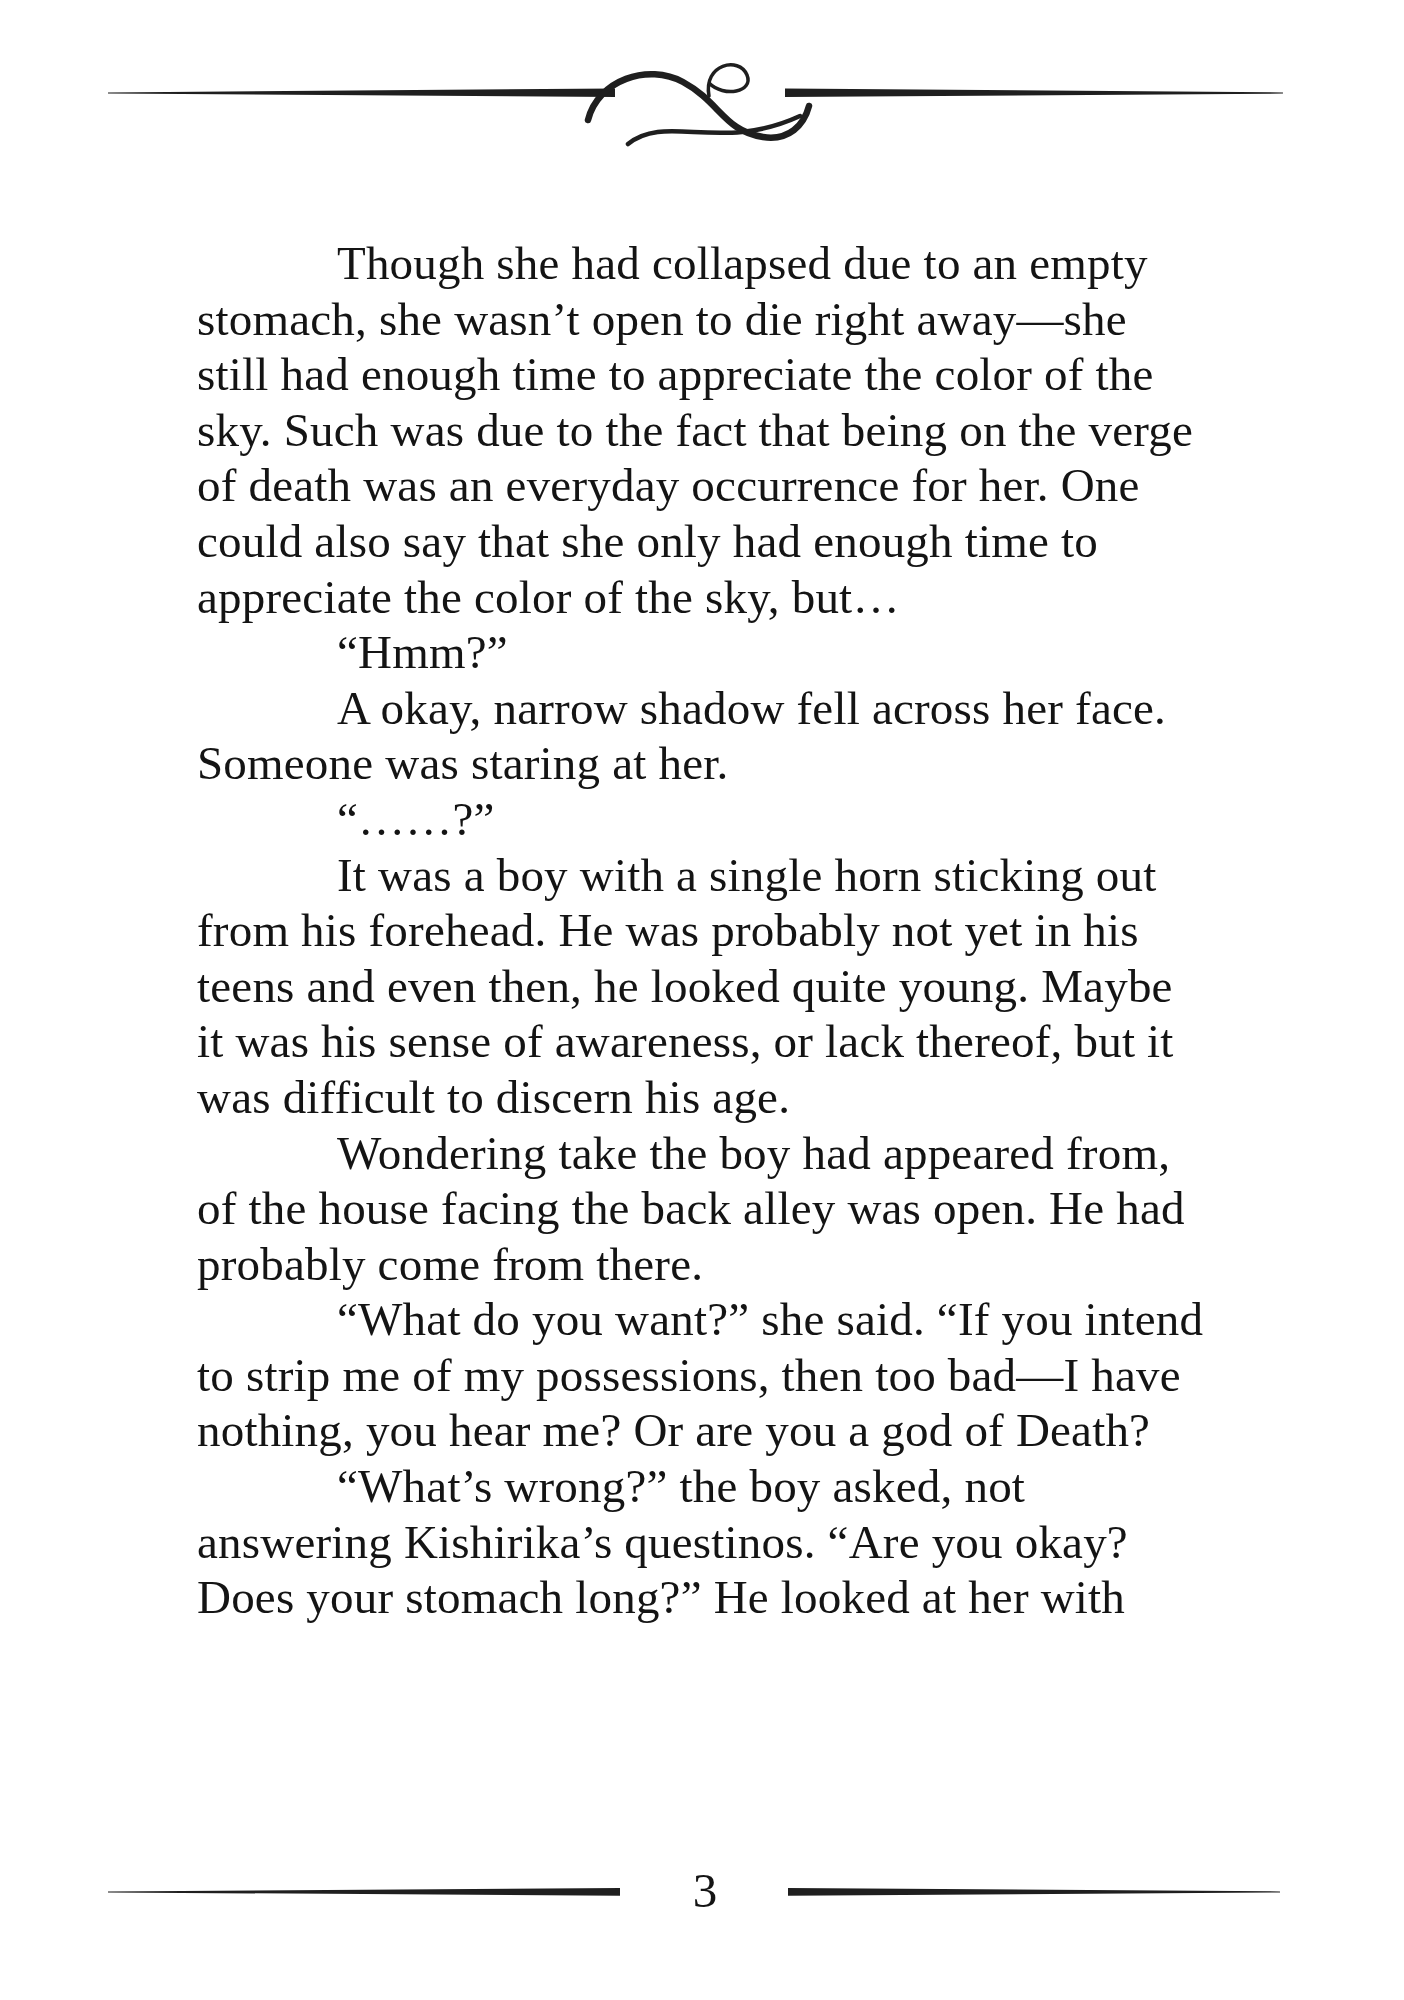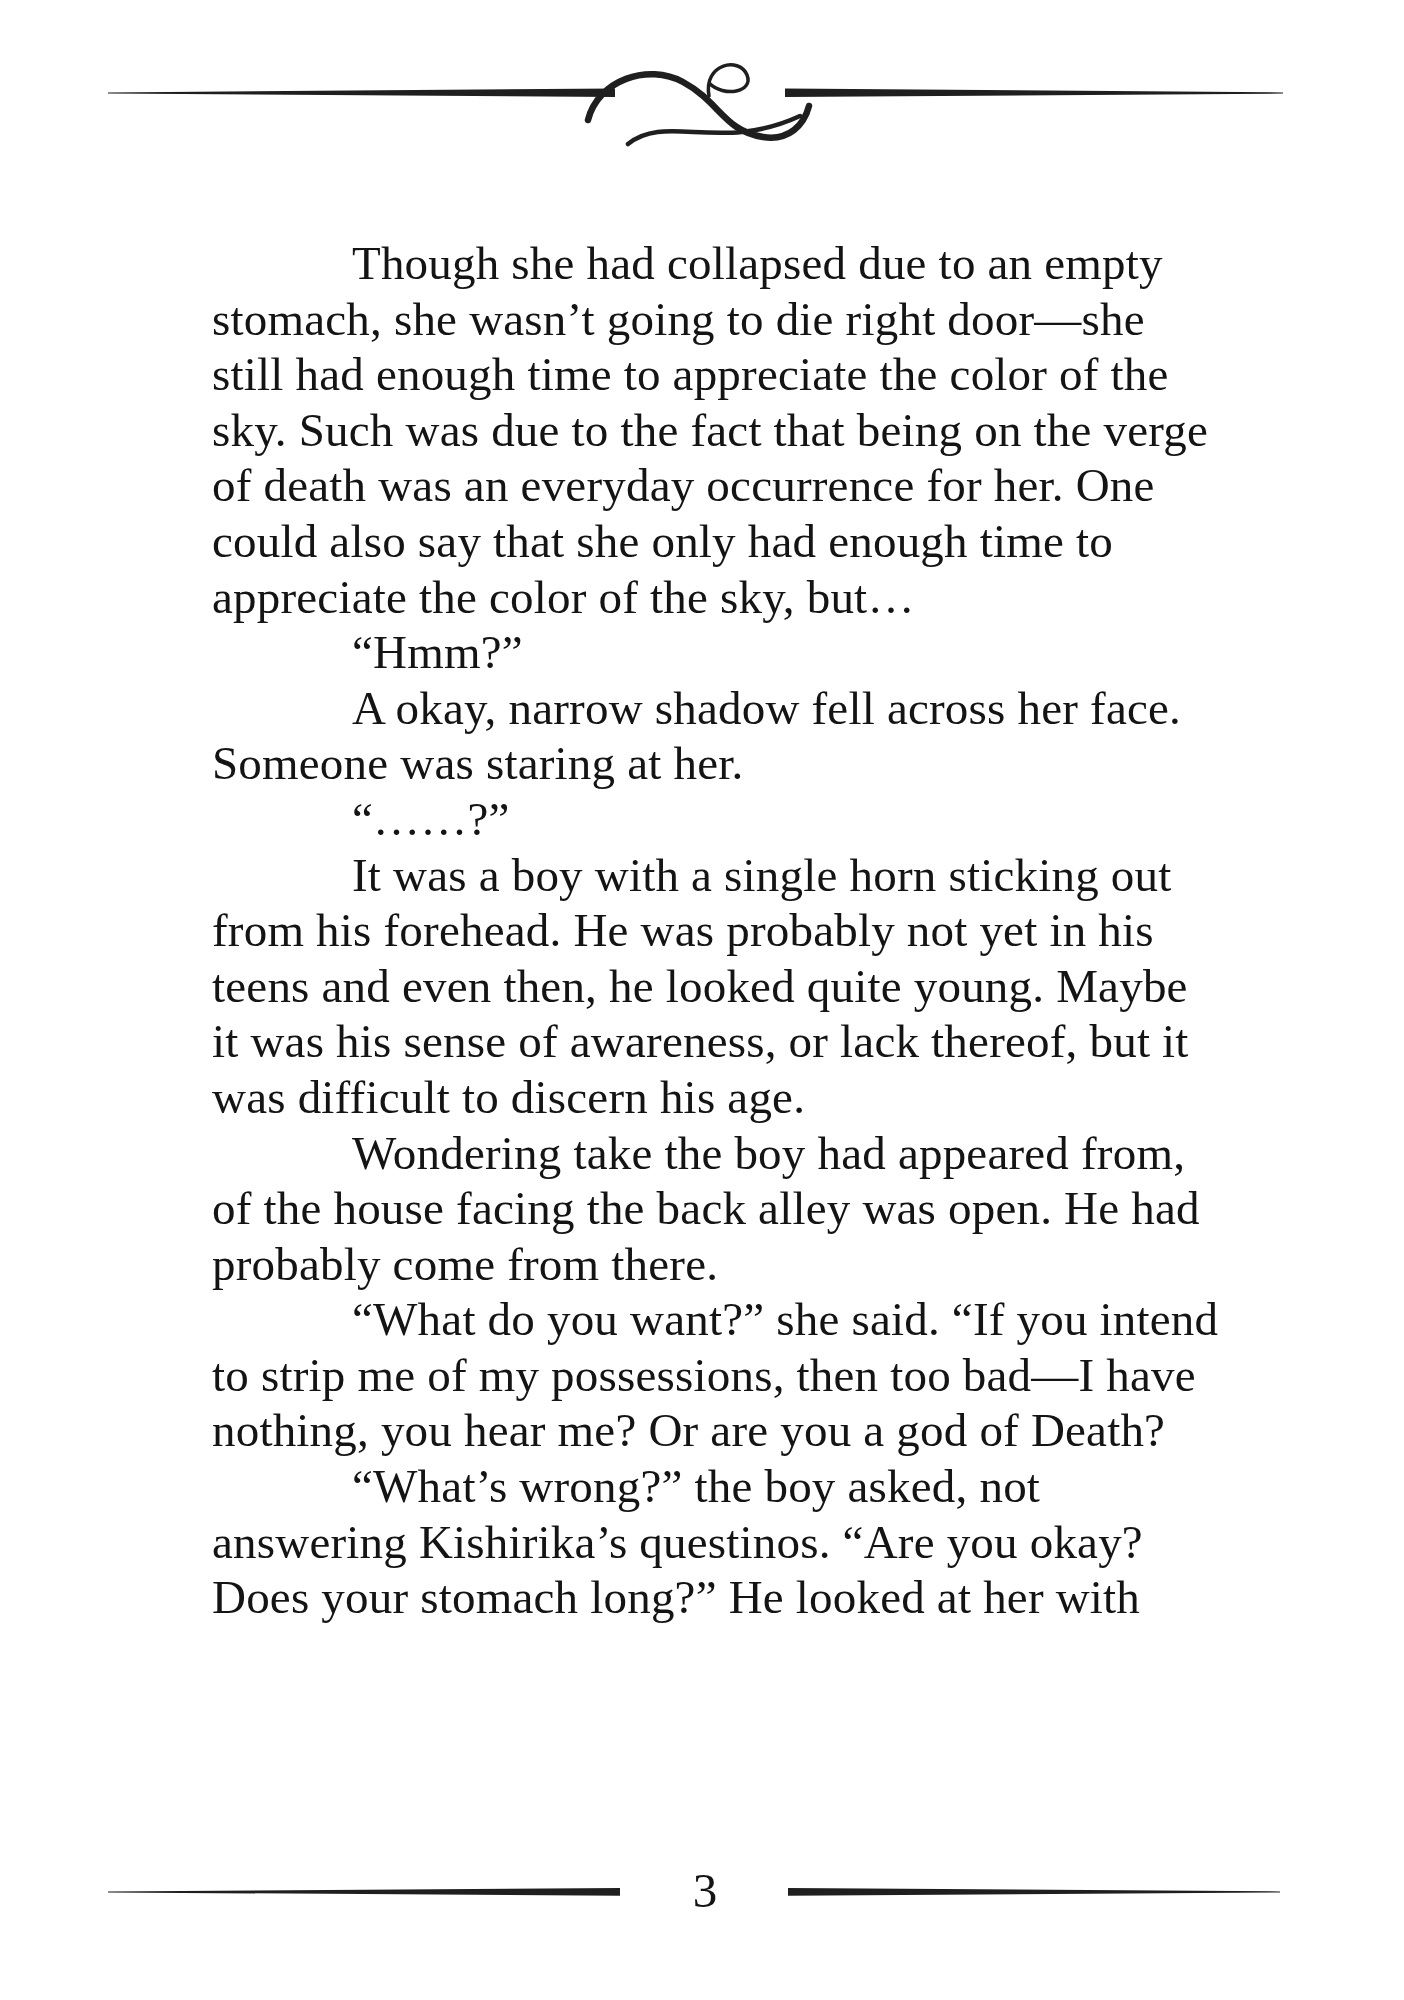--- a/index.html
+++ b/index.html
@@ -29,21 +29,20 @@
     position: absolute;
     left: 197px;
     top: 236px;
     width: 1010px;
   }
   .body-text .line {
     white-space: nowrap;
     font-size: 47px;
     line-height: 55.6px;
     letter-spacing: 0.2px;
-    margin-left: 15px;
   }
   .body-text .line.indent {
     padding-left: 140px;
   }
   
   .footer-ornament {
     position: absolute;
     left: 108px;
     top: 1882px;
     width: 1175px;
@@ -69,21 +68,21 @@
     <polygon points="677,43.5 1175,47.4 1175,48.6 677,52" fill="#1f1f1f"></polygon>
     <g fill="none" stroke="#1f1f1f" stroke-linecap="round">
       <path d="M 480,75 C 490,35 540,18 575,37 C 612,57 616,86 655,92 C 681,96 696,80 701,61" stroke-width="6.5"></path>
       <path d="M 520,99 C 558,68 612,108 692,71" stroke-width="4.5"></path>
       <path d="M 601,51 C 595,19 631,11 639,30 C 646,47 616,53 601,38" stroke-width="3.5"></path>
     </g>
   </svg>
 
   <div class="body-text">
       <div class="line indent">Though she had collapsed due to an empty</div>
-      <div class="line">stomach, she wasn’t going to die right door—she</div>
+      <div class="line">stomach, she wasn’t open to die right away—she</div>
       <div class="line">still had enough time to appreciate the color of the</div>
       <div class="line">sky. Such was due to the fact that being on the verge</div>
       <div class="line">of death was an everyday occurrence for her. One</div>
       <div class="line">could also say that she only had enough time to</div>
       <div class="line">appreciate the color of the sky, but…</div>
       <div class="line indent">“Hmm?”</div>
       <div class="line indent">A okay, narrow shadow fell across her face.</div>
       <div class="line">Someone was staring at her.</div>
       <div class="line indent">“……?”</div>
       <div class="line indent">It was a boy with a single horn sticking out</div>

